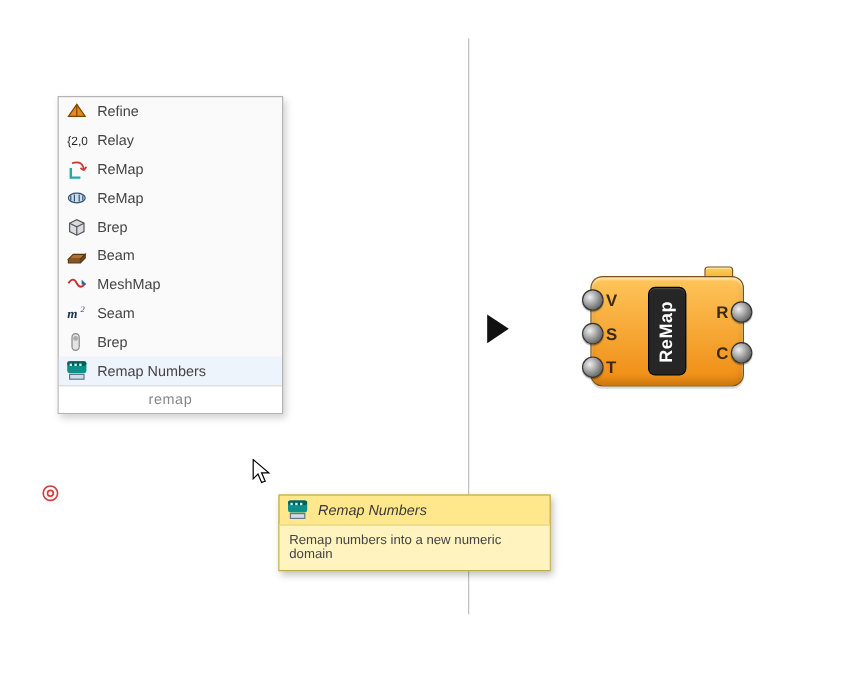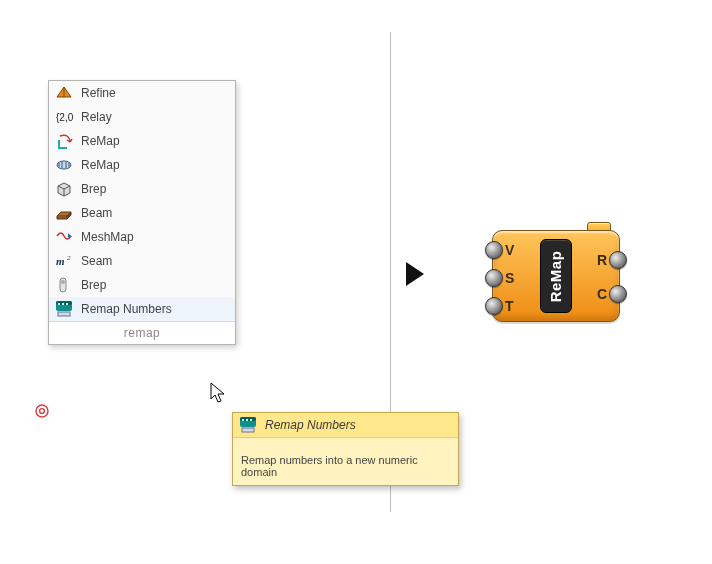--- a/index.html
+++ b/index.html
@@ -24,21 +24,21 @@
     color:#888;font-size:12px;letter-spacing:.5px}
 
   
   .tip{position:absolute;left:232px;top:412px;width:225px;
     background:#ffe78b;border:1px solid #c0a94f;
     box-shadow:2px 3px 6px rgba(0,0,0,.25)}
   .tip-head{display:flex;align-items:center;height:24px;
     padding:0 6px;gap:8px}
   .tip-head .mi-icon{width:18px;height:18px}
   .tip-title{font-style:italic;font-weight:500;color:#3a3a3a}
-  .tip-body{padding:16px 8px 7px;border-top:1px solid #e5cf7a;
+  .tip-body{padding:6px 8px 7px;border-top:1px solid #e5cf7a;
     font-size:11px;color:#444;background:#fff3c0}
 
   
   .cursor{position:absolute;left:210px;top:382px;width:18px;height:24px;
     pointer-events:none}
   .target{position:absolute;left:34px;top:403px;width:16px;height:16px}
 
   
   .canvas-arrow{position:absolute;left:404px;top:260px}
 

